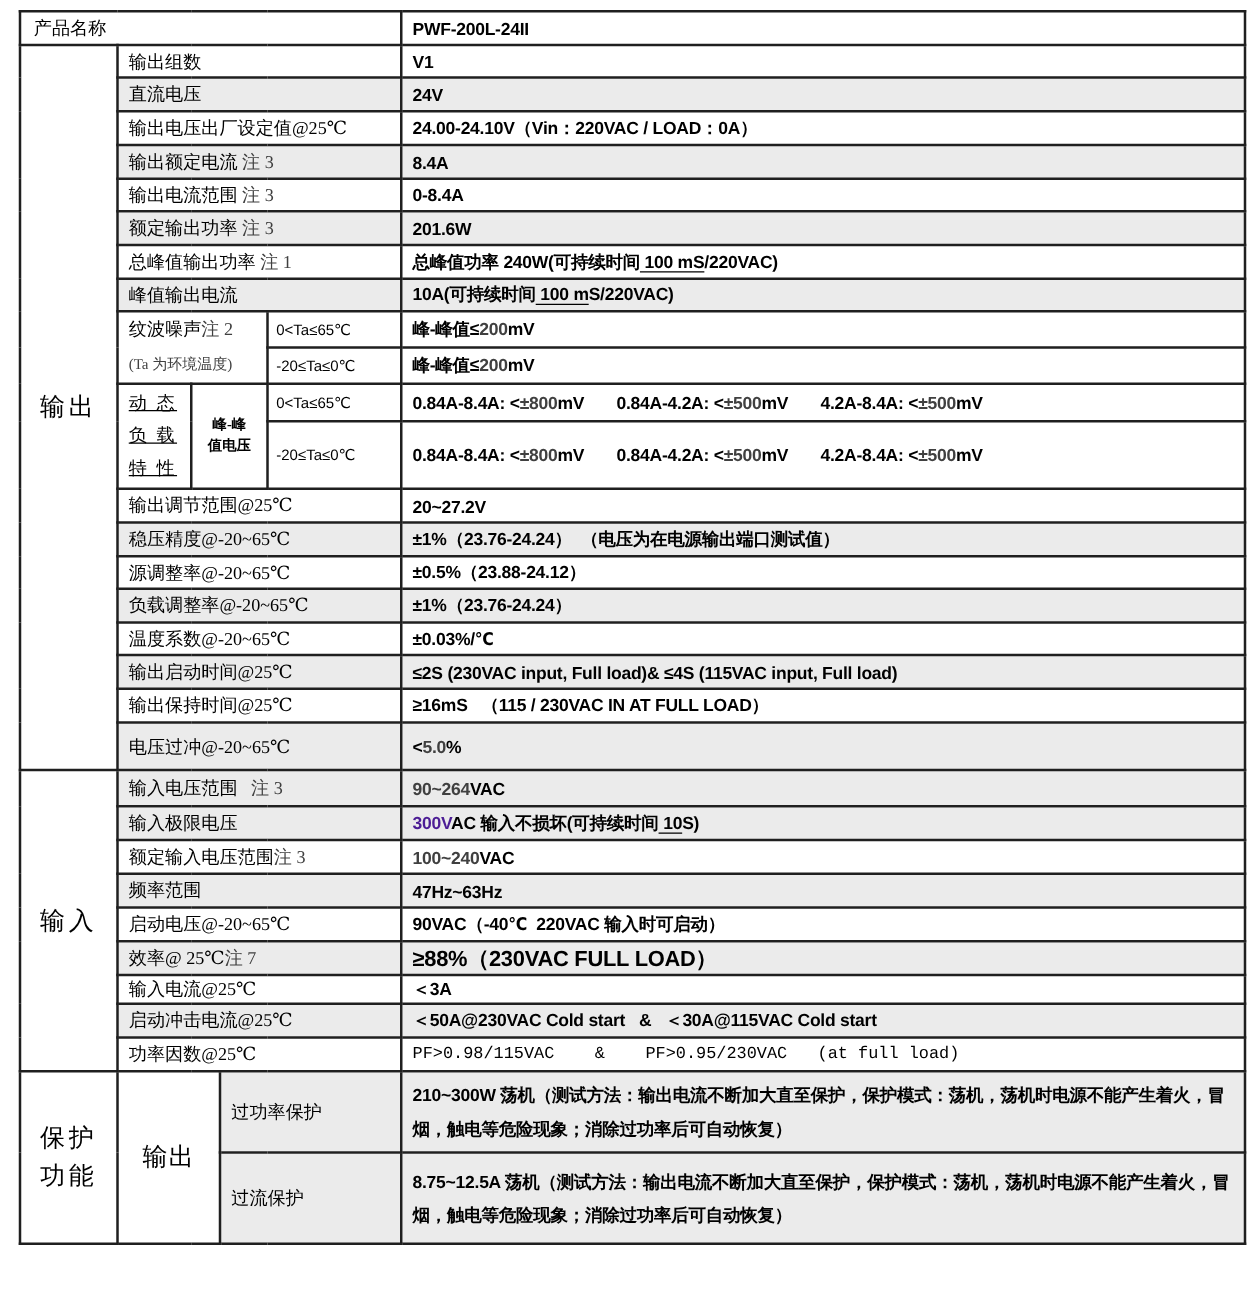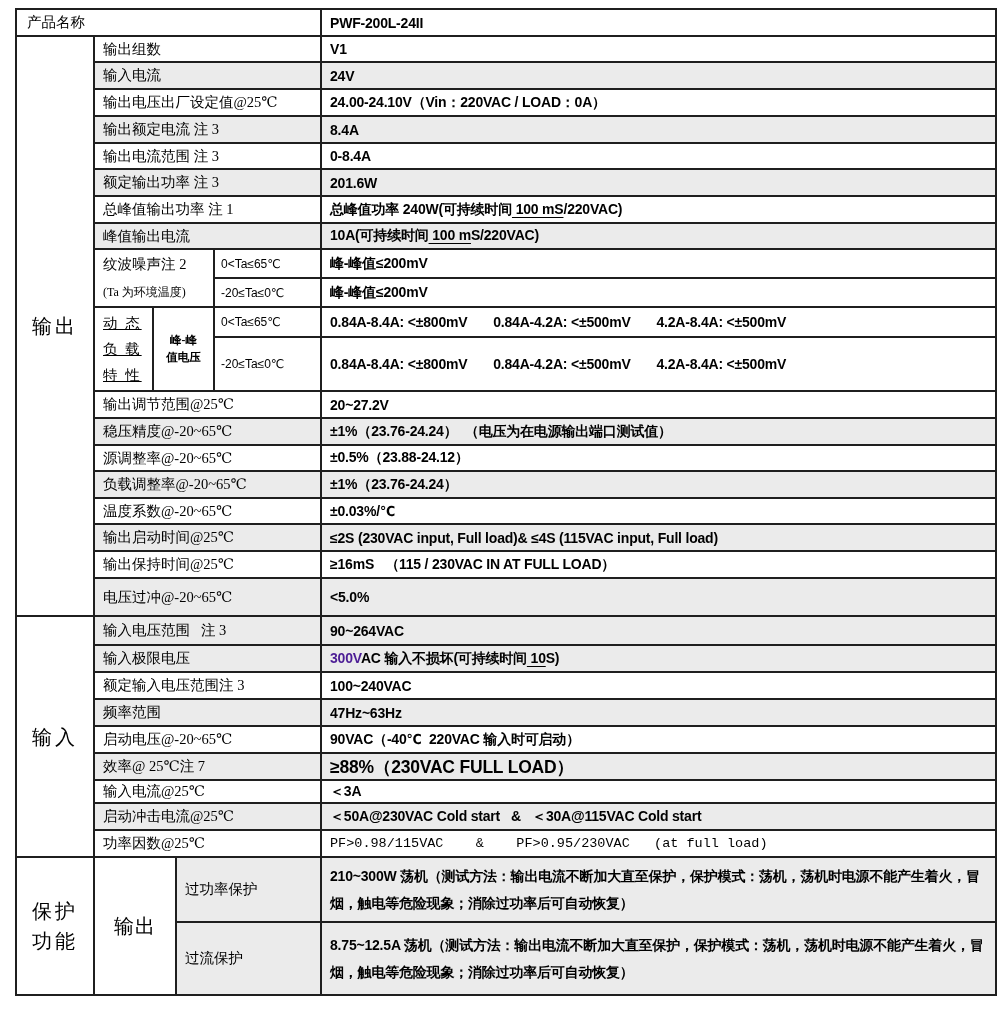--- a/index.html
+++ b/index.html
@@ -10,21 +10,21 @@
   td.cat{background:#fff !important;text-align:center;padding:0;font-family:"Liberation Serif","DejaVu Serif",serif;font-size:20px;letter-spacing:3px;white-space:pre-line;line-height:30px;border-radius:31px;}
   td.lbl{font-family:"Liberation Serif","DejaVu Serif",serif;font-size:14.5px;white-space:pre-wrap;}
   td.val{font-weight:bold;font-stretch:condensed;font-size:14px;white-space:pre-wrap;letter-spacing:-0.2px;}
   td.val.big{font-size:17.5px;}
   td.val.mono{font-family:"Liberation Mono","DejaVu Sans Mono",monospace;font-weight:normal;font-size:13.5px;letter-spacing:0;}
   td.val.wrap{line-height:27px;padding-right:8px;}
   td.temp{font-size:12px;padding-left:6px;letter-spacing:0;}
   td.ripple{line-height:27px;}
   td.dyn{line-height:26px;letter-spacing:2px;text-decoration:underline;}
   td.peak{font-family:"Liberation Serif","DejaVu Serif",serif;font-size:11.5px;font-weight:bold;text-align:center;padding:0;line-height:17px;white-space:pre-line;}
-  .c-blue{color:#000000;}
+  .c-blue{color:#404040;}
   .c-red{color:#4c1d95;}
   .u{text-decoration:underline;text-underline-offset:3px;}
   .small{font-size:12px;}
 </style>
 </head>
 <body>
 
 <table class="spec">
   <colgroup>
     <col style="width:78px">
@@ -38,21 +38,21 @@
     <tr style="height:27px">
       <td class="lbl" colspan="5" style="padding-left:10px"><span>产品名称</span></td>
       <td class="val"><span>PWF-200L-24II</span></td>
     </tr>
     <tr style="height:26px">
       <td class="cat" rowspan="20">输出</td>
       <td class="lbl" colspan="4"><span>输出组数</span></td>
       <td class="val"><span>V1</span></td>
     </tr>
     <tr style="height:27px" class="shade">
-      <td class="lbl" colspan="4"><span>输入电流</span></td>
+      <td class="lbl" colspan="4"><span>直流电压</span></td>
       <td class="val"><span>24V</span></td>
     </tr>
     <tr style="height:27px">
       <td class="lbl" colspan="4"><span>输出电压出厂设定值@25℃</span></td>
       <td class="val"><span>24.00-24.10V（Vin：220VAC / LOAD：0A）</span></td>
     </tr>
     <tr style="height:27px" class="shade">
       <td class="lbl" colspan="4"><span>输出额定电流 </span><span class="c-blue">注 3</span></td>
       <td class="val"><span>8.4A</span></td>
     </tr>

